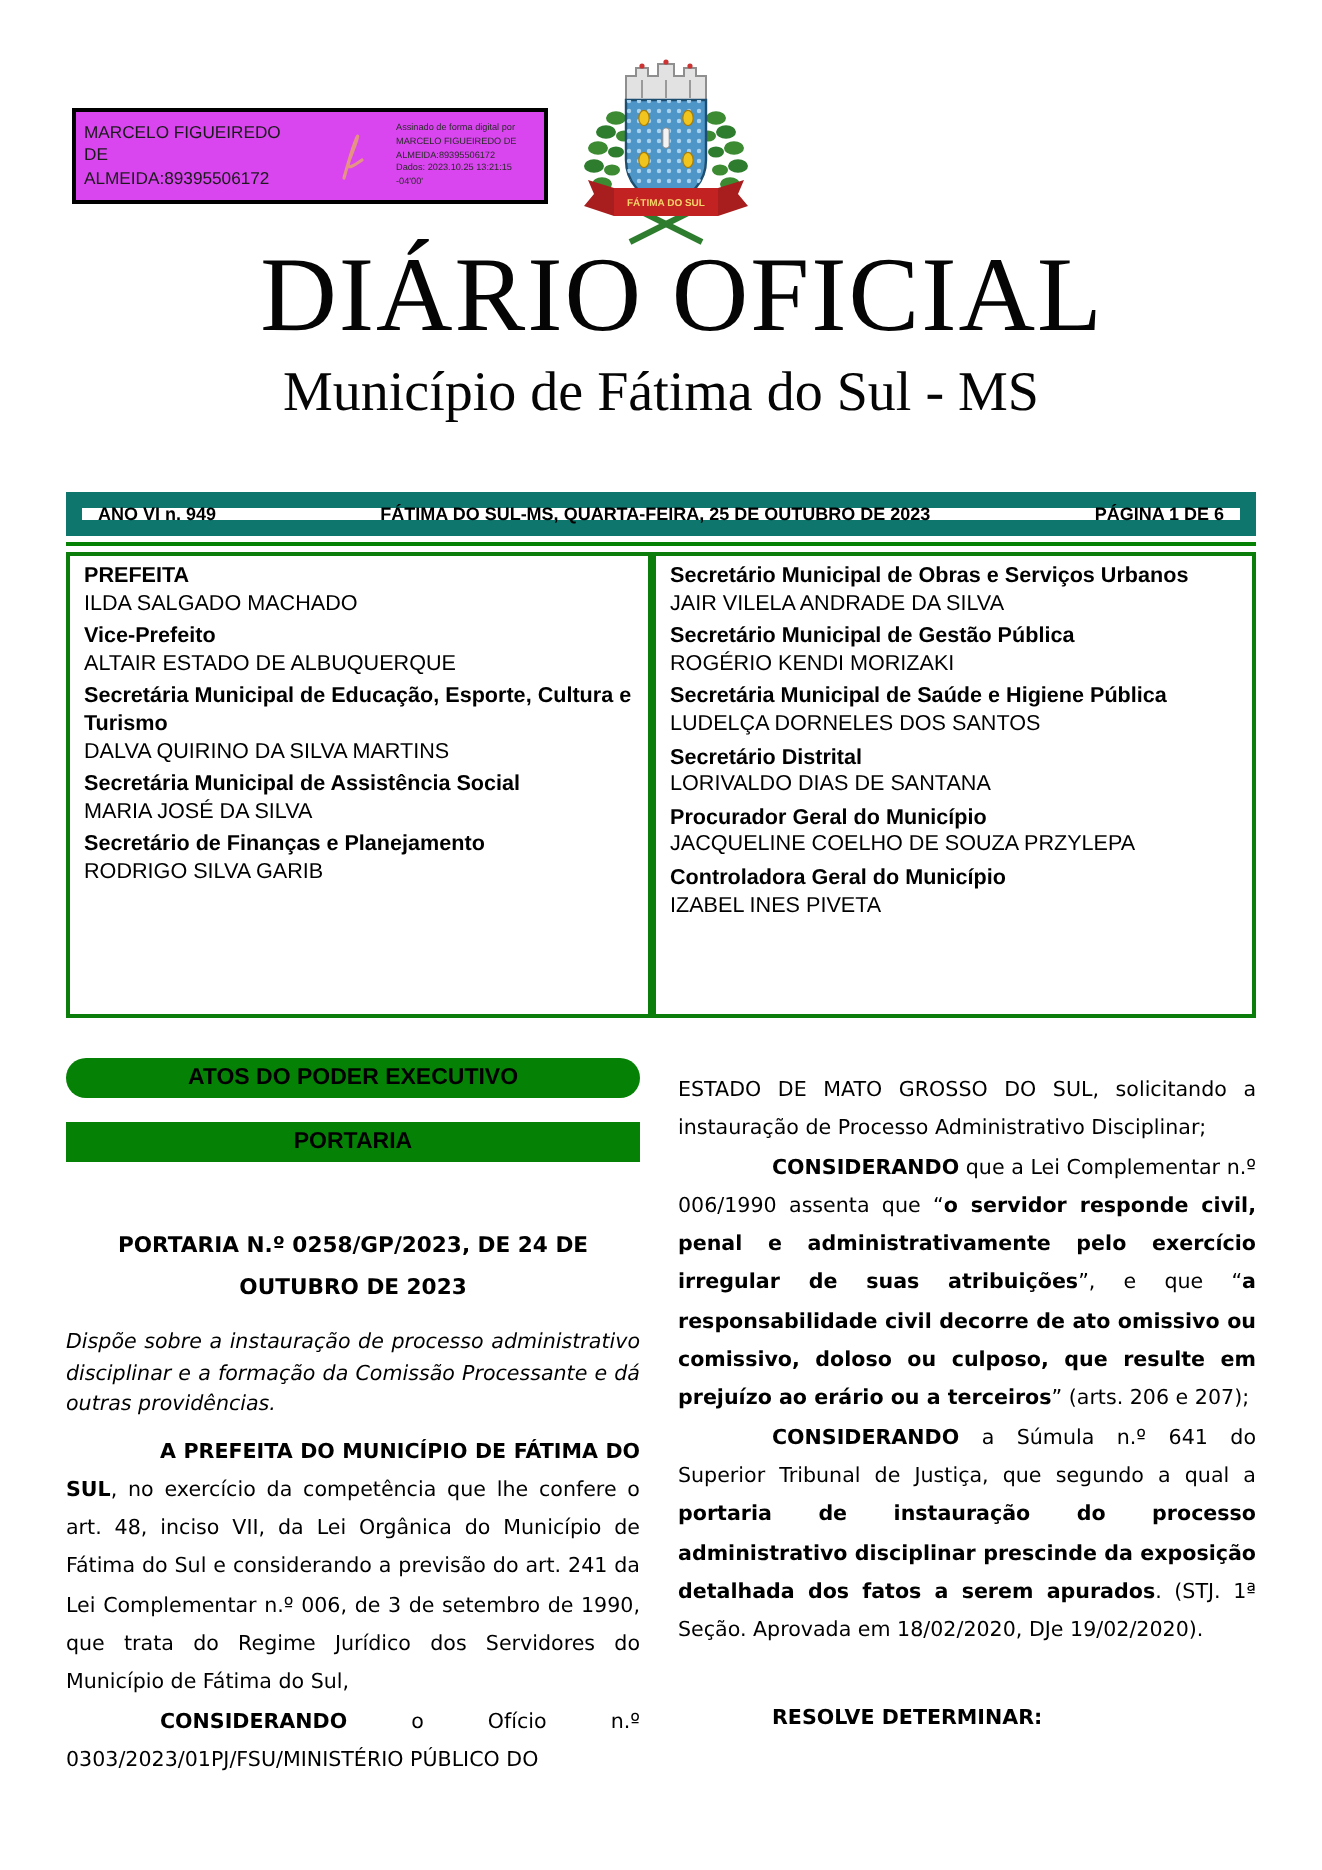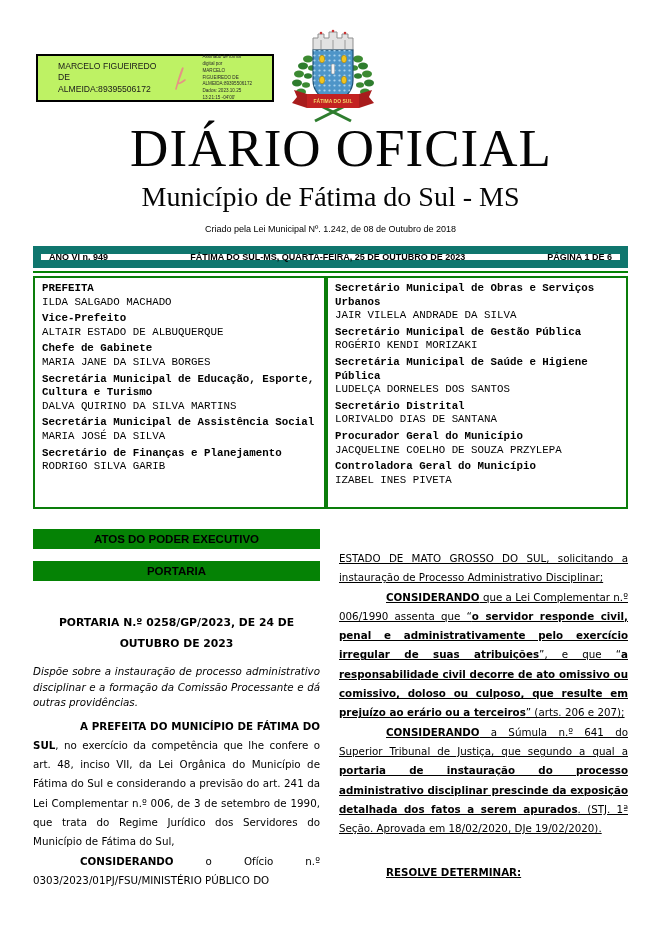--- a/index.html
+++ b/index.html
@@ -4,22 +4,22 @@
 <style>
   * { margin:0; padding:0; box-sizing:border-box; }
   html,body { background:#ffffff; }
   .page {
     position:relative; width:661px; height:935px; background:#fff;
     font-family:"Liberation Sans", sans-serif; color:#000; overflow:hidden;
   }
   
   .sig-box {
     position:absolute; left:36px; top:54px; width:238px; height:48px;
-    border:2px solid #000; display:flex; align-items:center; padding:2px 20px; gap:15px;
-    background:#bef264;
+    border:2px solid #000; display:flex; align-items:center; padding:2px 4px; gap:15px;
+    background:#d946ef;
   }
   .sig-name { width:112px; font-size:8.6px; line-height:1.3; color:#1a1a1a; }
   .sig-flourish { flex:0 0 14px; height:34px; }
   .sig-details { flex:1; font-size:4.6px; line-height:1.5; color:#2a2a2a; }
   
   .crest { position:absolute; left:277px; top:28px; width:112px; height:99px; }
   
   .mast-title {
     position:absolute; left:0; top:118px; width:100%; text-align:center;
     font-family:"Liberation Serif", serif; font-size:53px; line-height:1.15;
@@ -38,34 +38,34 @@
     position:absolute; left:33px; top:246px; width:595px; height:22px;
     border:8px solid #0f766e; display:flex; justify-content:space-between; align-items:center;
     padding:0 8px; font-size:9px; font-weight:bold;
   }
   .green-rule { position:absolute; left:33px; top:271px; width:595px; height:2px; }
   
   .officials { position:absolute; left:33px; top:276px; width:595px; display:flex; }
   .off-box { border:2px solid; padding:4px 7px; height:233px; overflow:hidden; }
   .off-box.left { width:293px; }
   .off-box.right { width:302px; }
-  .entry { margin-bottom:3px;font-family:Liberation Mono, monospace; }
+  .entry { margin-bottom:3px; }
   .role { font-weight:bold; font-size:10.8px; line-height:13.6px; }
   .name { font-size:10.8px; line-height:13.6px; }
   
   .sec-bar {
     position:absolute; left:33px; width:287px; height:20px;
     text-align:center; font-weight:bold; font-size:11.5px; line-height:20px; color:#000;
   }
-  .sec-bar.first { top:529px; }
+  .sec-bar.first { top:529px;border-radius:10px; }
   .sec-bar.second { top:561px; }
   
   .col { position:absolute; font-family:"DejaVu Sans", sans-serif; }
   .col-left { left:33px; top:600px; width:287px; }
-  .col-right { left:339px; top:549px; width:289px;text-decoration:underline; }
+  .col-right { left:339px; top:536px; width:289px; }
   .art-title {
     font-weight:bold; font-size:10.8px; line-height:21px; text-align:center;
     margin:12px 6px 0;
   }
   .summary {
     font-style:italic; font-size:10.3px; line-height:15.5px; text-align:justify;
     margin-top:10px;
   }
   .body-p { font-size:10.3px; line-height:19.3px; text-align:justify; }
   .body-p.indent { text-indent:47px; }
@@ -151,42 +151,37 @@
     <g>
       <polygon points="17,62 30,66 30,80 15,75 20,69" fill="#a81d1d"></polygon>
       <polygon points="95,62 82,66 82,80 97,75 92,69" fill="#a81d1d"></polygon>
       <polygon points="30,66 82,66 82,80 30,80" fill="#c32222"></polygon>
       <text x="56" y="75" text-anchor="middle" font-family="Liberation Sans, sans-serif" font-size="5" font-weight="bold" fill="#f5d36a">FÁTIMA DO SUL</text>
     </g>
   </svg>
 
   <div class="mast-title">DIÁRIO OFICIAL</div>
   <div class="mast-sub">Município de Fátima do Sul - MS</div>
-  <div class="mast-law">Criado pela Lei Municipal Nº. 1.242, de 08 de Outubro de 2018</div>
 
   <div class="issue-bar">
     <span>ANO VI n. 949</span>
     <span>FÁTIMA DO SUL-MS, QUARTA-FEIRA, 25 DE OUTUBRO DE 2023</span>
     <span>PÁGINA 1 DE 6</span>
   </div>
   <div class="green-rule" style="background: rgb(5, 130, 5);"></div>
 
   <div class="officials">
     <div class="off-box left" style="border-color: rgb(10, 125, 10);">
       <div class="entry">
         <div class="role">PREFEITA</div>
         <div class="name">ILDA SALGADO MACHADO</div>
       </div>
       <div class="entry">
         <div class="role">Vice-Prefeito</div>
         <div class="name">ALTAIR ESTADO DE ALBUQUERQUE</div>
-      </div>
-      <div class="entry">
-        <div class="role">Chefe de Gabinete</div>
-        <div class="name">MARIA JANE DA SILVA BORGES</div>
       </div>
       <div class="entry">
         <div class="role">Secretária Municipal de Educação, Esporte, Cultura e Turismo</div>
         <div class="name">DALVA QUIRINO DA SILVA MARTINS</div>
       </div>
       <div class="entry">
         <div class="role">Secretária Municipal de Assistência Social</div>
         <div class="name">MARIA JOSÉ DA SILVA</div>
       </div>
       <div class="entry">

